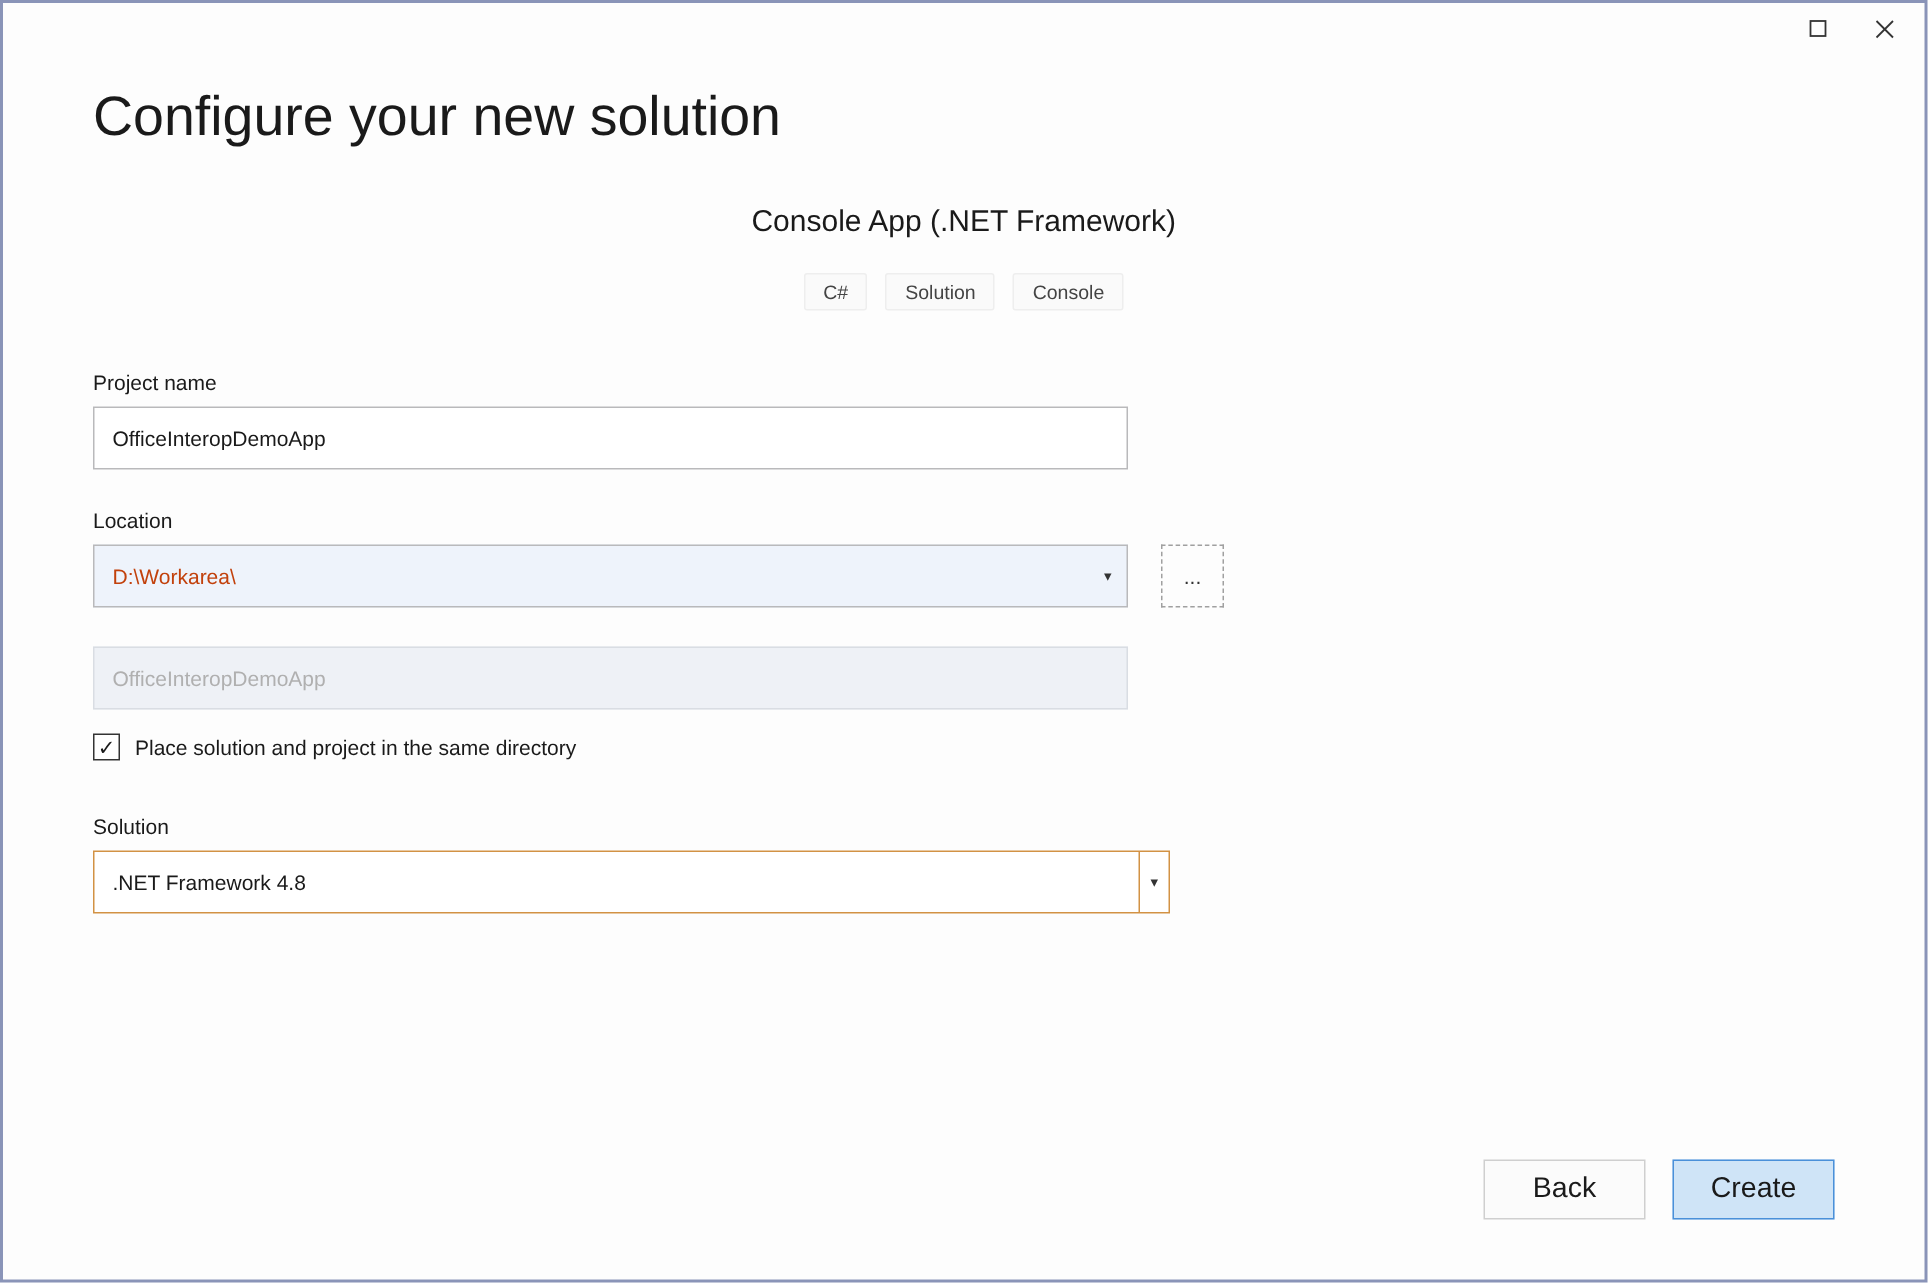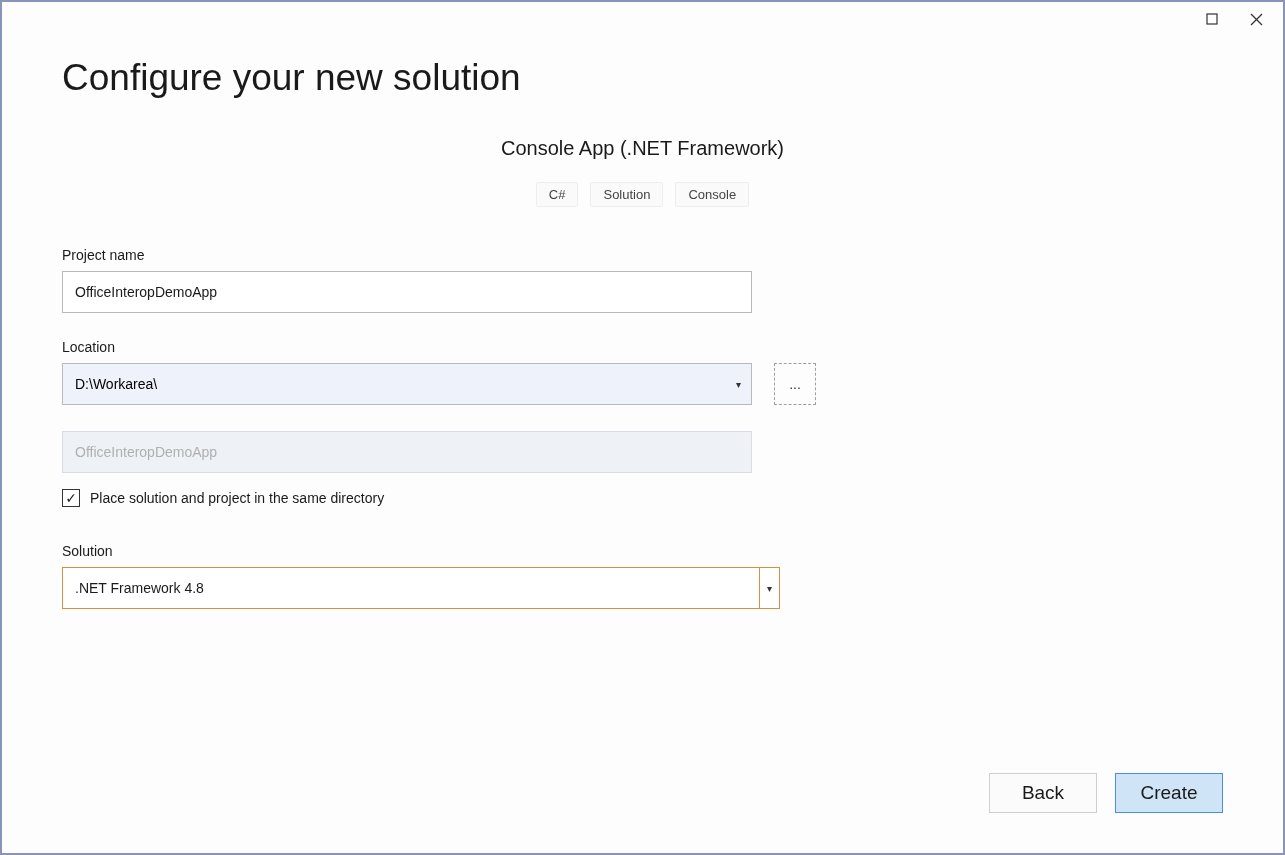--- a/index.html
+++ b/index.html
@@ -99,21 +99,21 @@
       border: 1px solid #b9b9bb;
       background: #eef3fb;
       display: flex;
       align-items: center;
       justify-content: space-between;
       padding: 0 10px 0 12px;
       font-size: 14px;
       cursor: pointer;
     }
     .combo-text {
-      color: #000000;
+      color: #c2410c;
       text-align: right;
     }
     .combo-arrow {
       font-size: 10px;
       color: #333;
     }
     .browse-btn {
       width: 42px;
       height: 42px;
       border: 1px dashed #a0a0a0;

